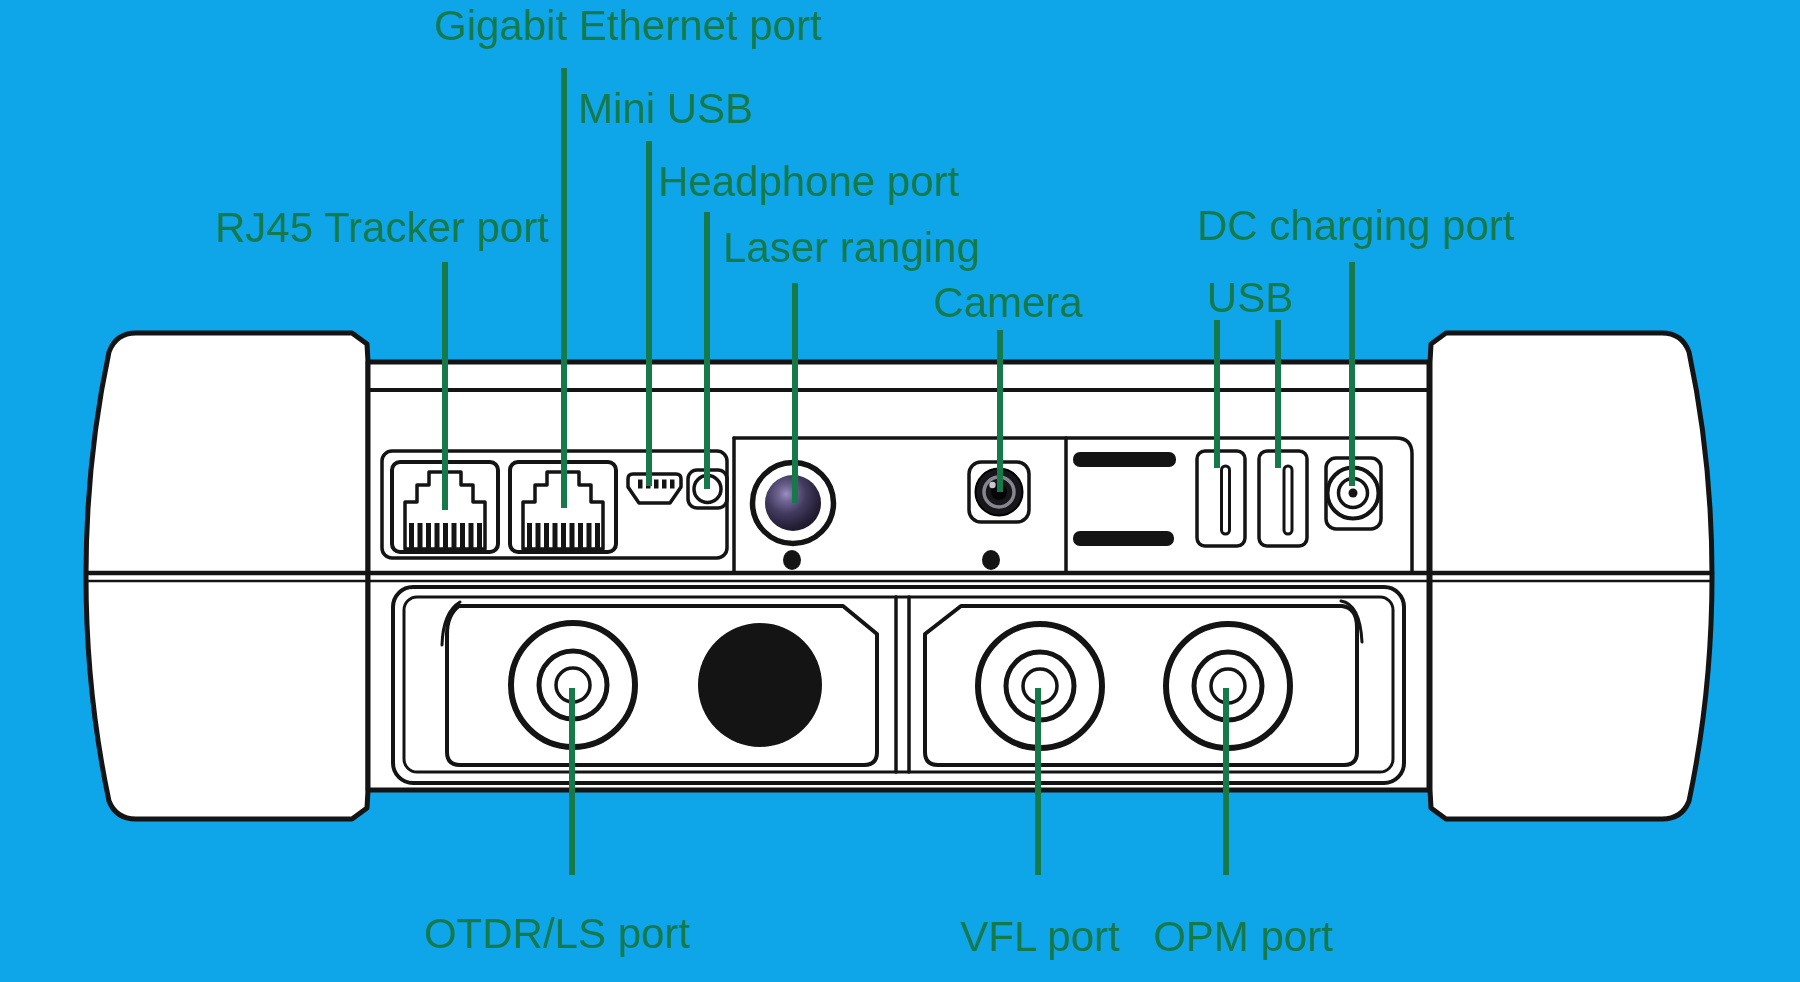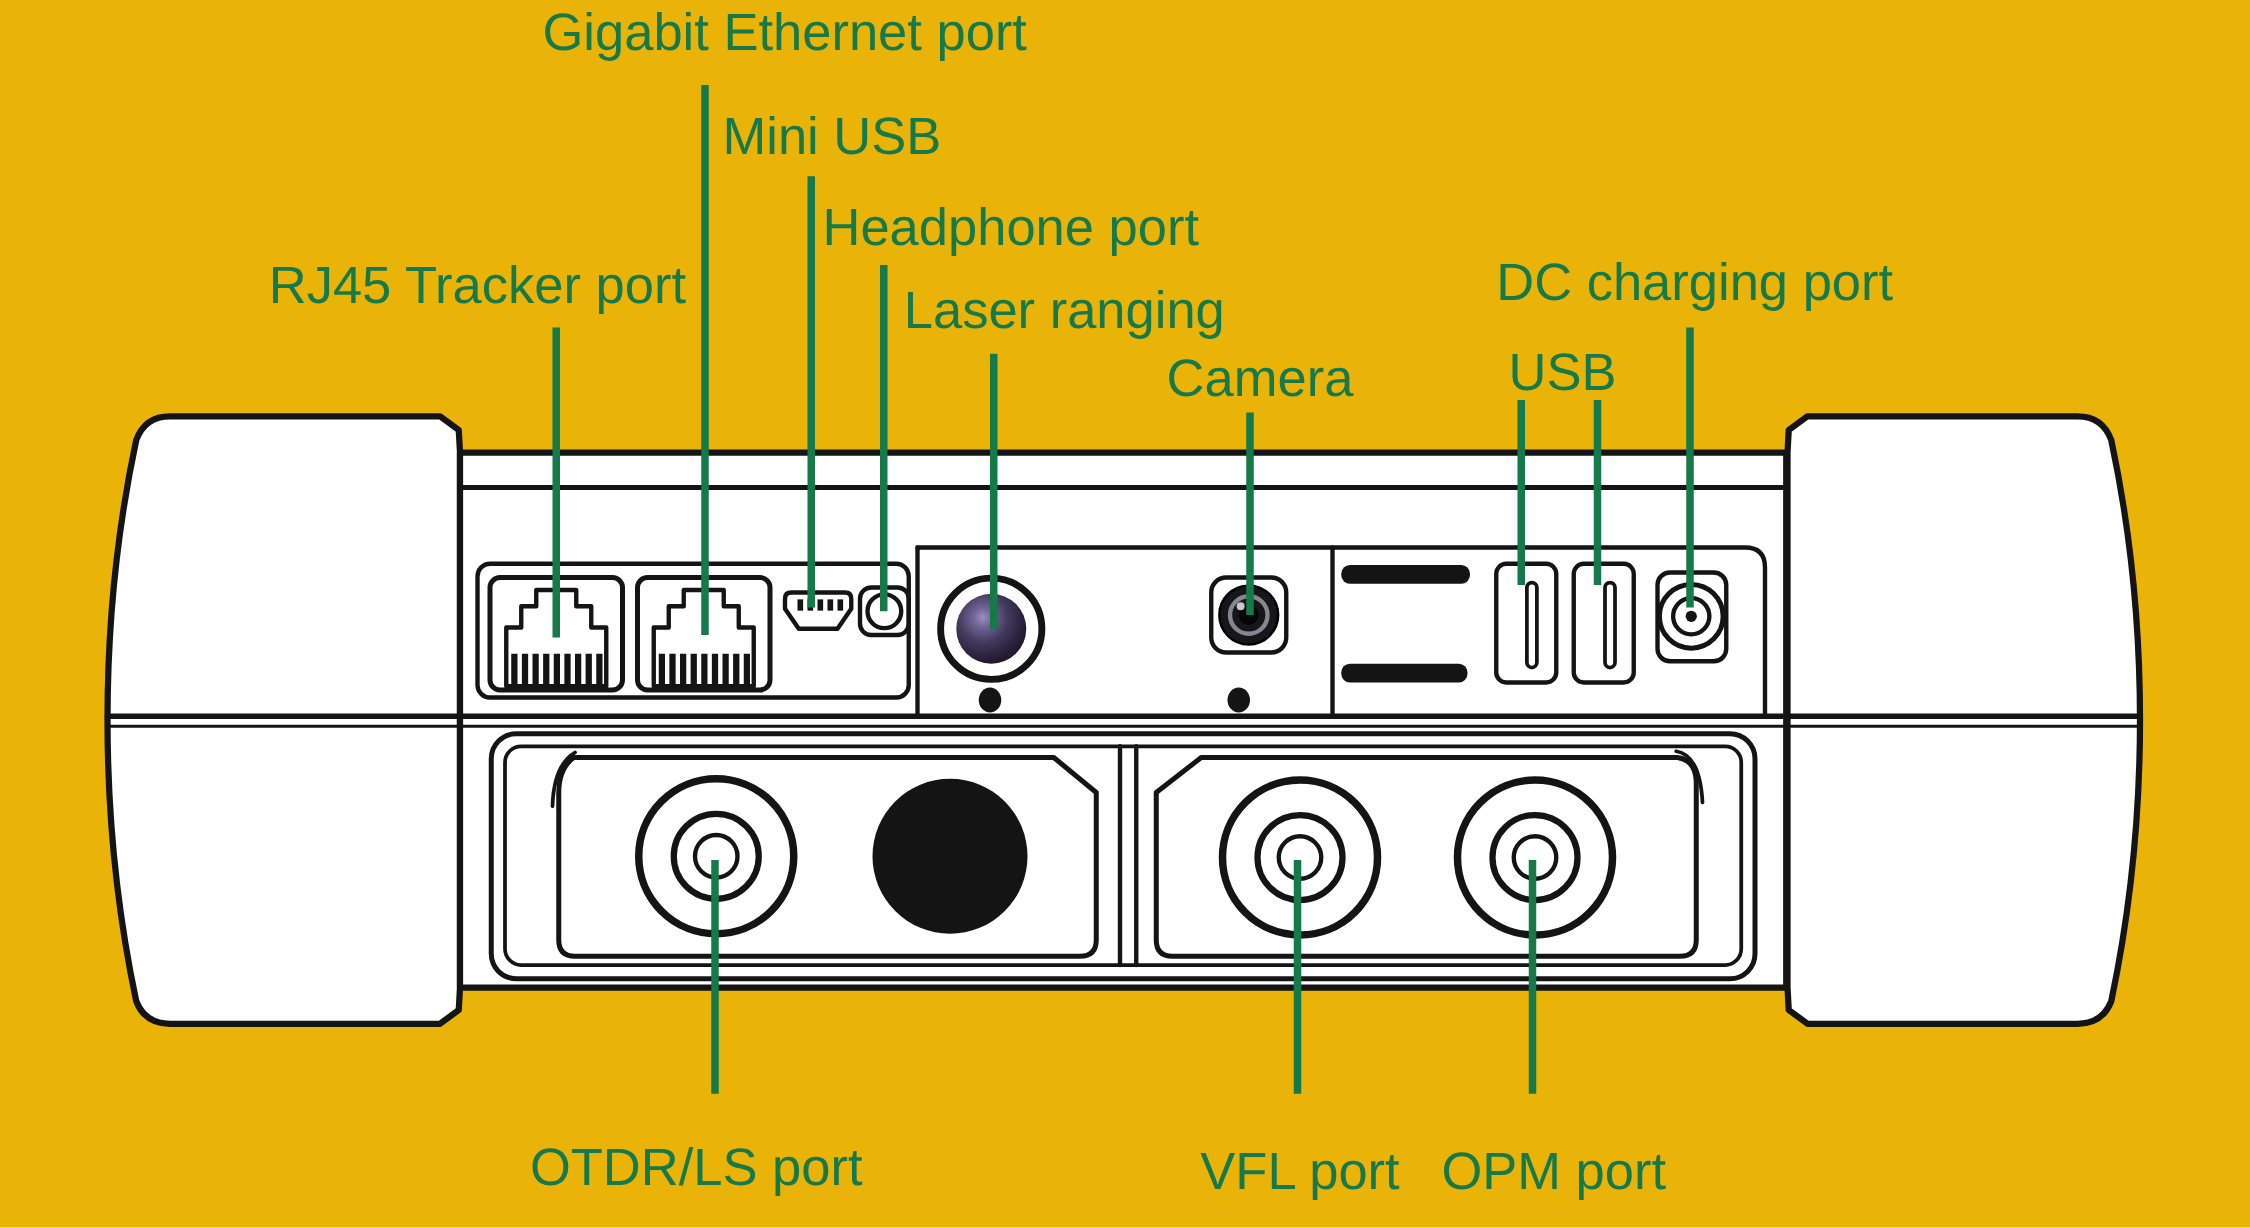--- a/index.html
+++ b/index.html
@@ -1,19 +1,19 @@
 <!DOCTYPE html>
 <html><head>
 <meta charset="utf-8">
 <style>
   html,body{margin:0;padding:0;background:#ffffff;}
   .stage{
     position:relative;
     width:1800px;height:982px;
-    background:#eab308;
+    background:#0ea5e9;
     overflow:hidden;
     font-family:"Liberation Sans", sans-serif;
   }
   .stage svg{position:absolute;left:0;top:0;}
   text.callout{
     font-family:"Liberation Sans", sans-serif;
     font-size:42px;
     letter-spacing:0px;
   }
 </style>

